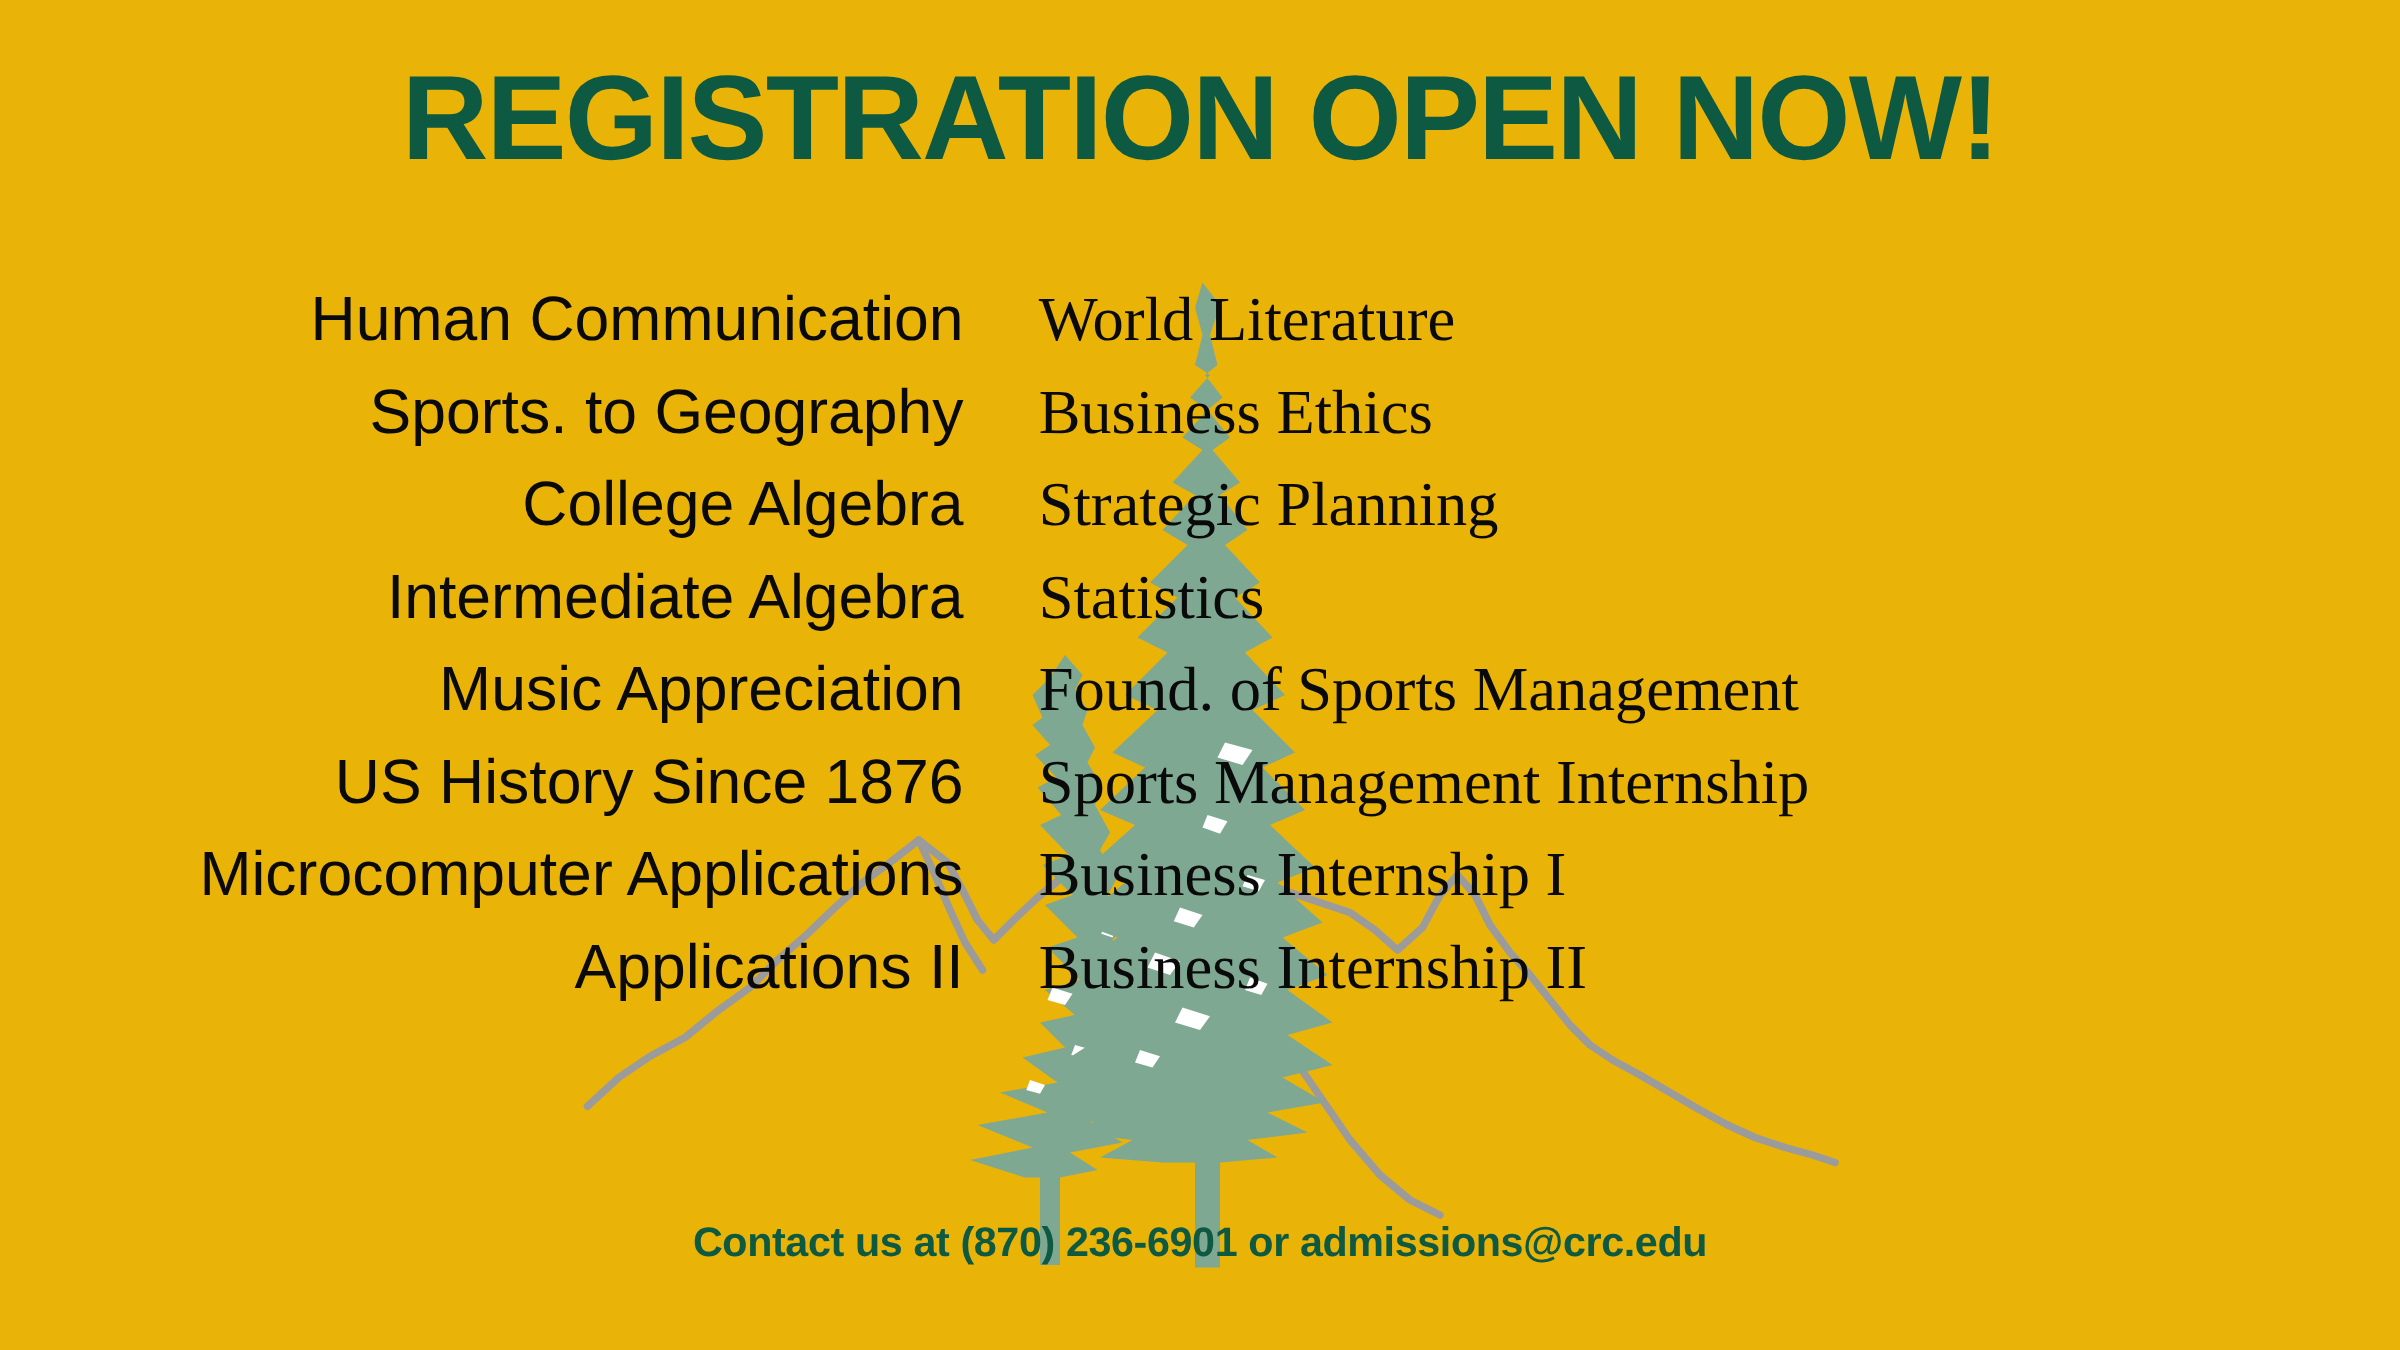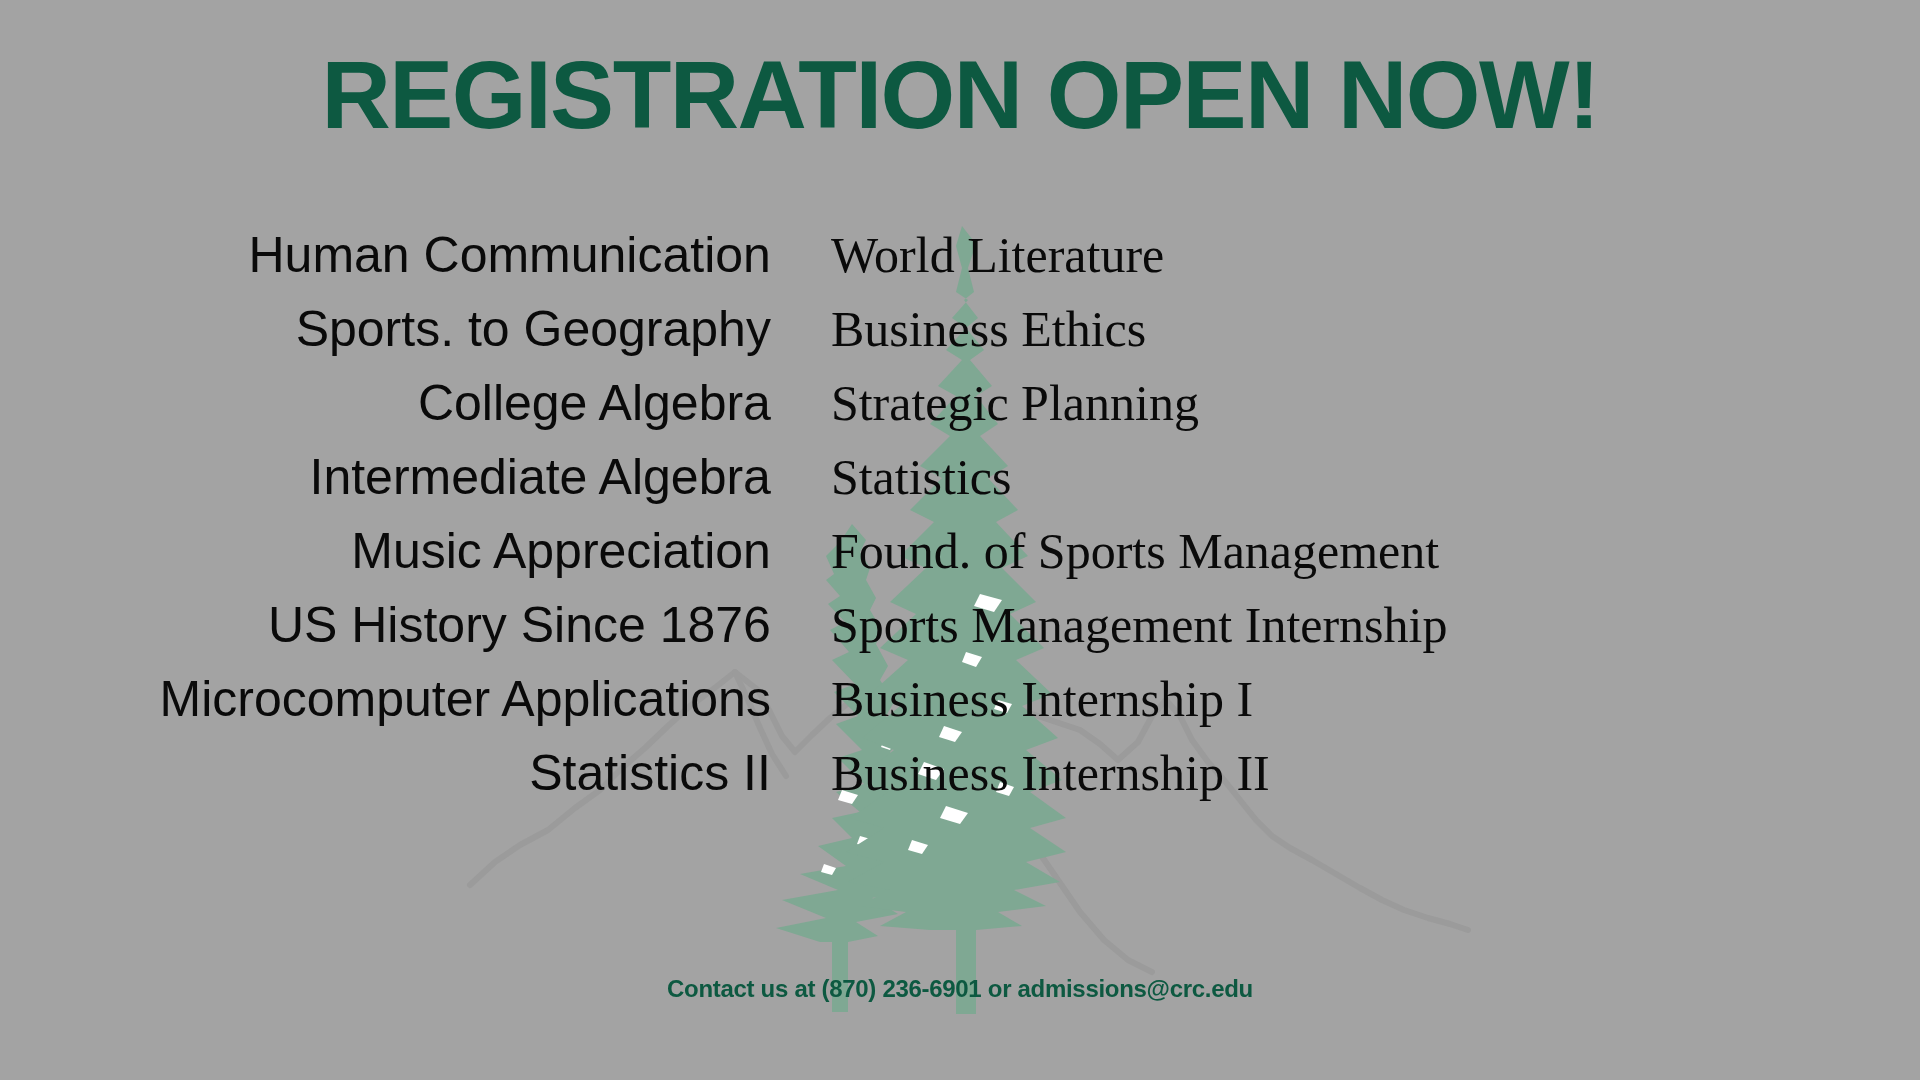--- a/index.html
+++ b/index.html
@@ -12,21 +12,21 @@
   }
   body {
     font-family: "Liberation Sans", sans-serif;
     -webkit-font-smoothing: antialiased;
   }
 
   #flyer {
     position: relative;
     width: 1920px;
     height: 1080px;
-    background: #a3a3a3;
+    background: #eab308;
     overflow: hidden;
   }
 
   
   #headline {
     position: absolute;
     top: 44px;
     left: 0;
     width: 1920px;
     text-align: center;
@@ -81,21 +81,21 @@
     display: block;
   }
 
   
   #contact {
     position: absolute;
     top: 975px;
     left: 0;
     width: 1920px;
     text-align: center;
-    font-size: 24px;
+    font-size: 33px;
     font-weight: 700;
     letter-spacing: -0.3px;
     color: #0d5941;
     white-space: nowrap;
   }
 </style>
 </head>
 <body>
 
 <div id="flyer">
@@ -203,21 +203,21 @@
   <div id="courses">
 
     <div class="course-col" id="col-left">
       <span class="course-item">Human Communication</span>
       <span class="course-item">Sports. to Geography</span>
       <span class="course-item">College Algebra</span>
       <span class="course-item">Intermediate Algebra</span>
       <span class="course-item">Music Appreciation</span>
       <span class="course-item">US History Since 1876</span>
       <span class="course-item">Microcomputer Applications</span>
-      <span class="course-item">Statistics II</span>
+      <span class="course-item">Applications II</span>
     </div>
 
     <div class="course-col" id="col-right">
       <span class="course-item">World Literature</span>
       <span class="course-item">Business Ethics</span>
       <span class="course-item">Strategic Planning</span>
       <span class="course-item">Statistics</span>
       <span class="course-item">Found. of Sports Management</span>
       <span class="course-item">Sports Management Internship</span>
       <span class="course-item">Business Internship I</span>

